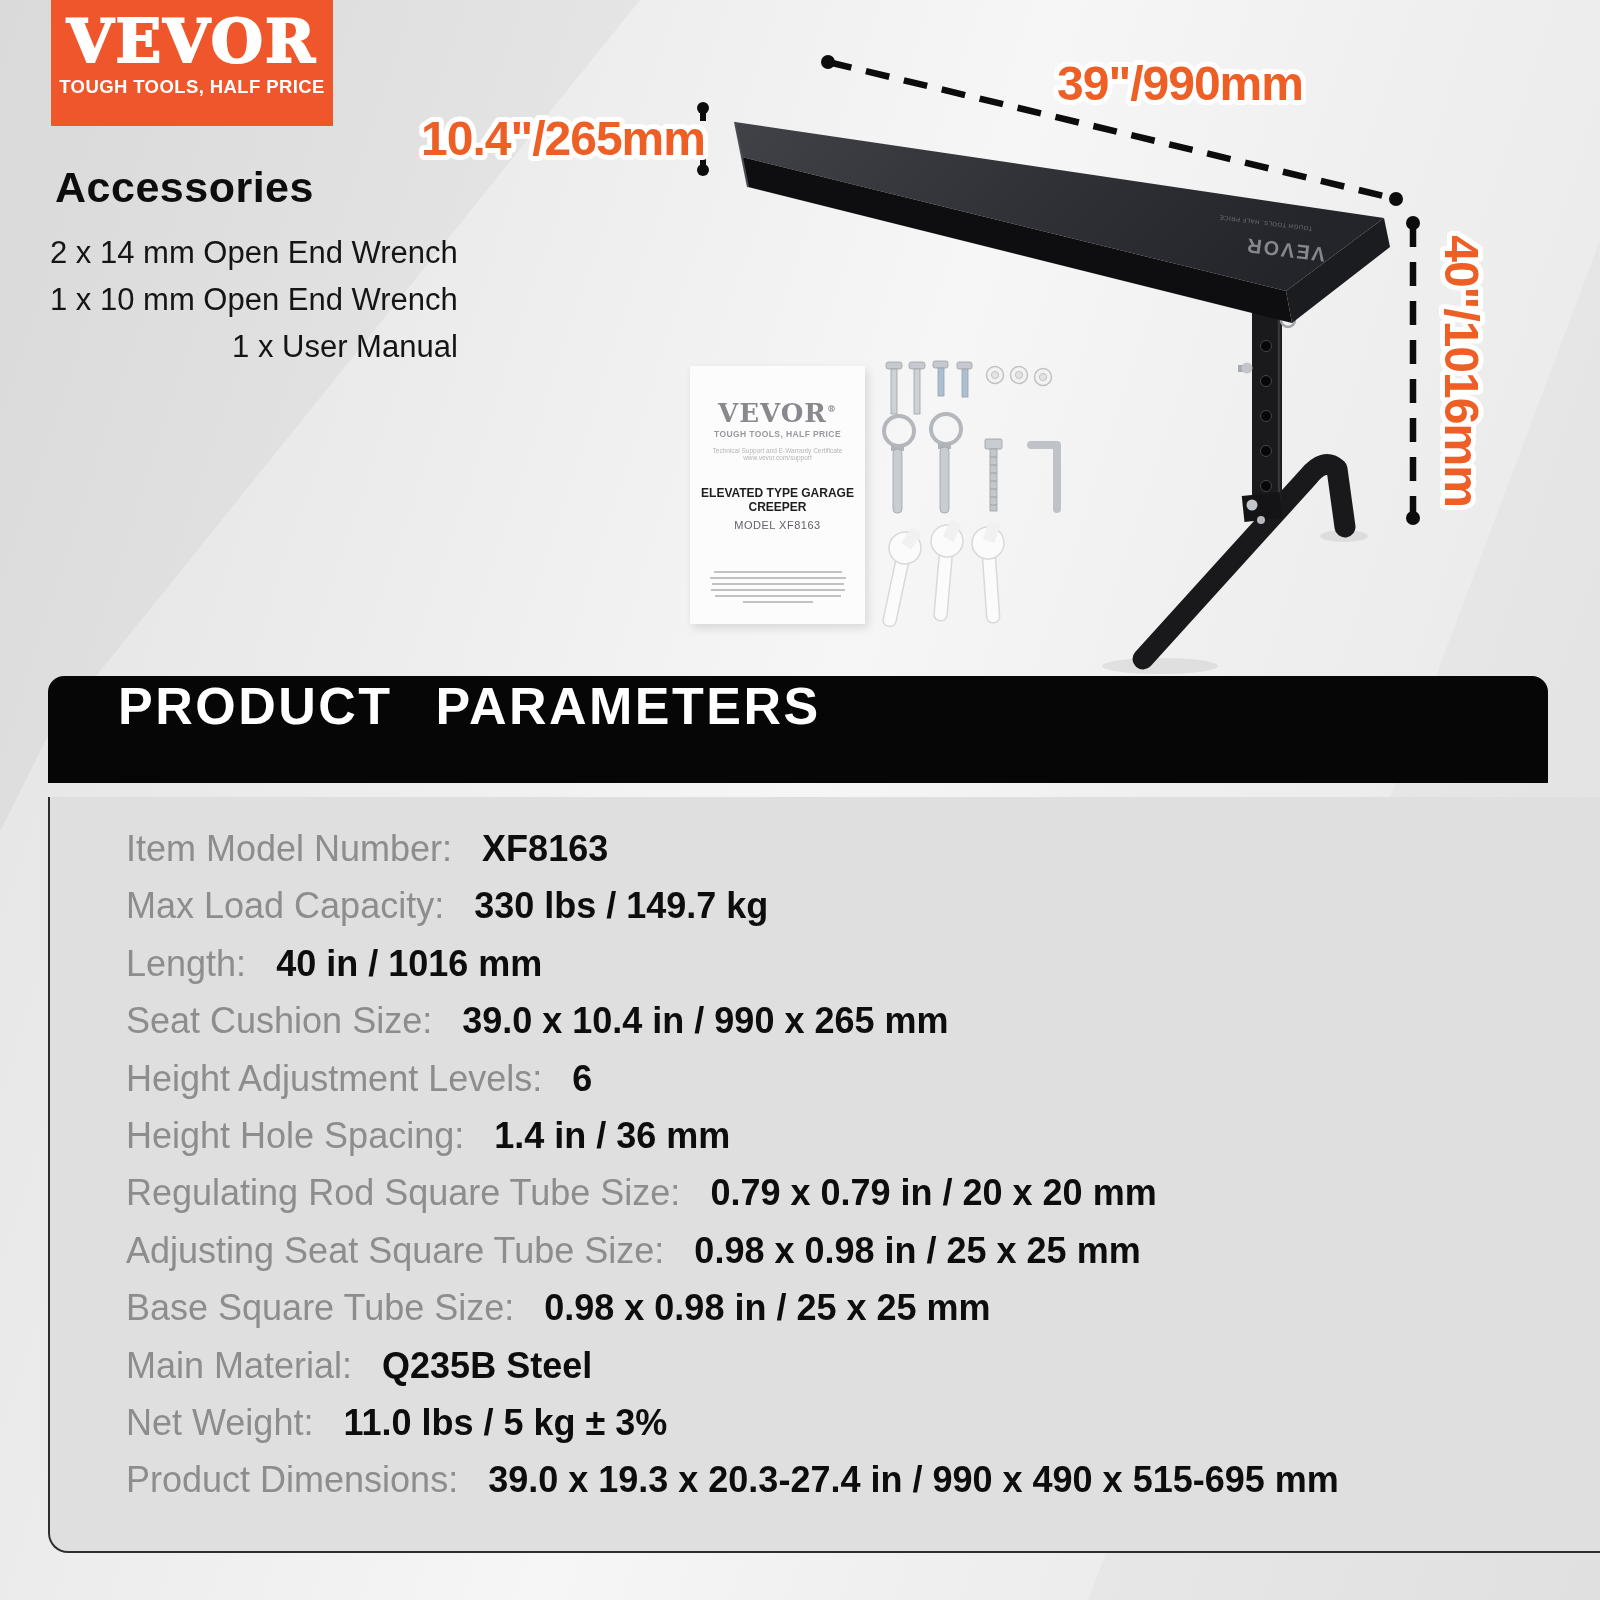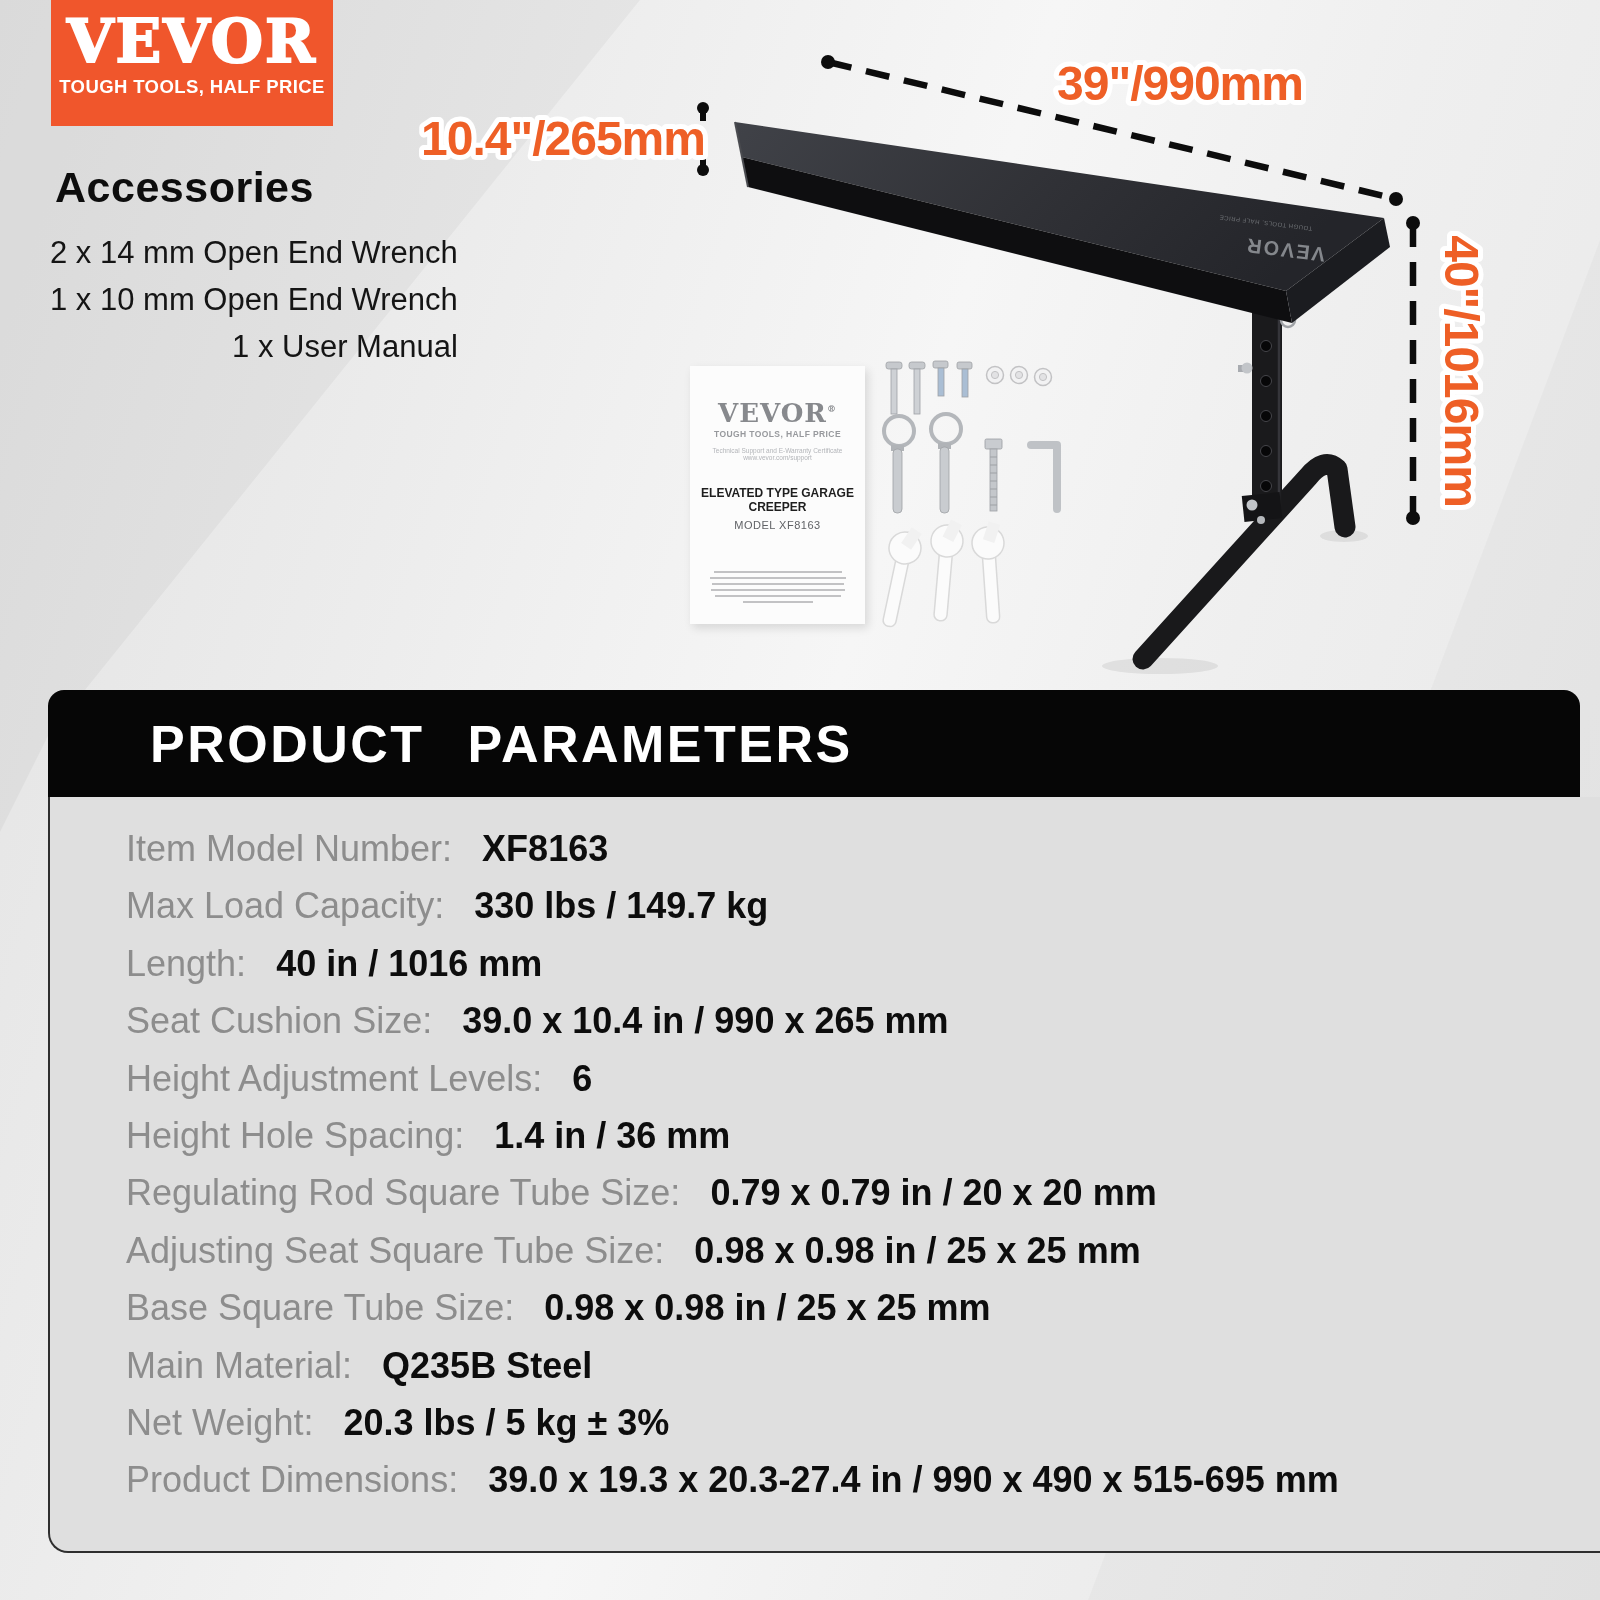--- a/index.html
+++ b/index.html
@@ -17,22 +17,22 @@
   .logo-word{margin-top:10px;font-family:"DejaVu Serif",serif;font-weight:900;font-size:60px;
              line-height:62px;color:#ffffff;letter-spacing:2px;-webkit-text-stroke:2px #fff;}
   .logo-tag{margin-top:4px;font-size:18.5px;font-weight:700;color:#ffffff;letter-spacing:0.4px;}
 
   
   .acc-title{left:55px;top:163px;font-size:43px;font-weight:700;color:#0d0d0d;letter-spacing:0.5px;}
   .acc-list{left:50px;top:229px;font-size:31px;color:#151515;text-align:right;}
   .acc-list div{height:47px;line-height:47px;}
 
   
-  .panel-head{left:48px;top:690px;width:1500px;height:107px;background:#060606;
-              border-radius:16px 16px 0 0;display:flex;align-items:center;padding-left:32px;}
+  .panel-head{left:48px;top:676px;width:1500px;height:107px;background:#060606;
+              border-radius:16px 16px 0 0;display:flex;align-items:flex-start;}
   .panel-head span{margin-left:70px;font-size:52px;font-weight:700;color:#ffffff;
                    letter-spacing:2.5px;word-spacing:26px;}
   .panel-body{left:48px;top:797px;width:1576px;height:756px;background:#dfdfdf;
               border:2px solid #2e2e2e;border-top:none;border-radius:0 0 20px 20px;box-sizing:border-box;}
   .rows{position:absolute;left:76px;top:31px;right:30px;}
   .prow{display:flex;align-items:baseline;height:57.4px;white-space:nowrap;}
   .plabel{font-size:36px;color:#8d8d8d;}
   .pvalue{font-size:36px;font-weight:700;color:#0d0d0d;margin-left:30px;}
 
   
@@ -255,21 +255,21 @@
       <div class="prow">
           <span class="plabel">Base Square Tube Size:</span>
           <span class="pvalue">0.98 x 0.98 in / 25 x 25 mm</span>
         </div>
       <div class="prow">
           <span class="plabel">Main Material:</span>
           <span class="pvalue">Q235B Steel</span>
         </div>
       <div class="prow">
           <span class="plabel">Net Weight:</span>
-          <span class="pvalue">20.3 lbs / 5 kg ± 3%</span>
+          <span class="pvalue">11.0 lbs / 5 kg ± 3%</span>
         </div>
       <div class="prow">
           <span class="plabel">Product Dimensions:</span>
           <span class="pvalue">39.0 x 19.3 x 20.3-27.4 in / 990 x 490 x 515-695 mm</span>
         </div>
     </div>
   </div>
 </div>
 
 </body></html>

